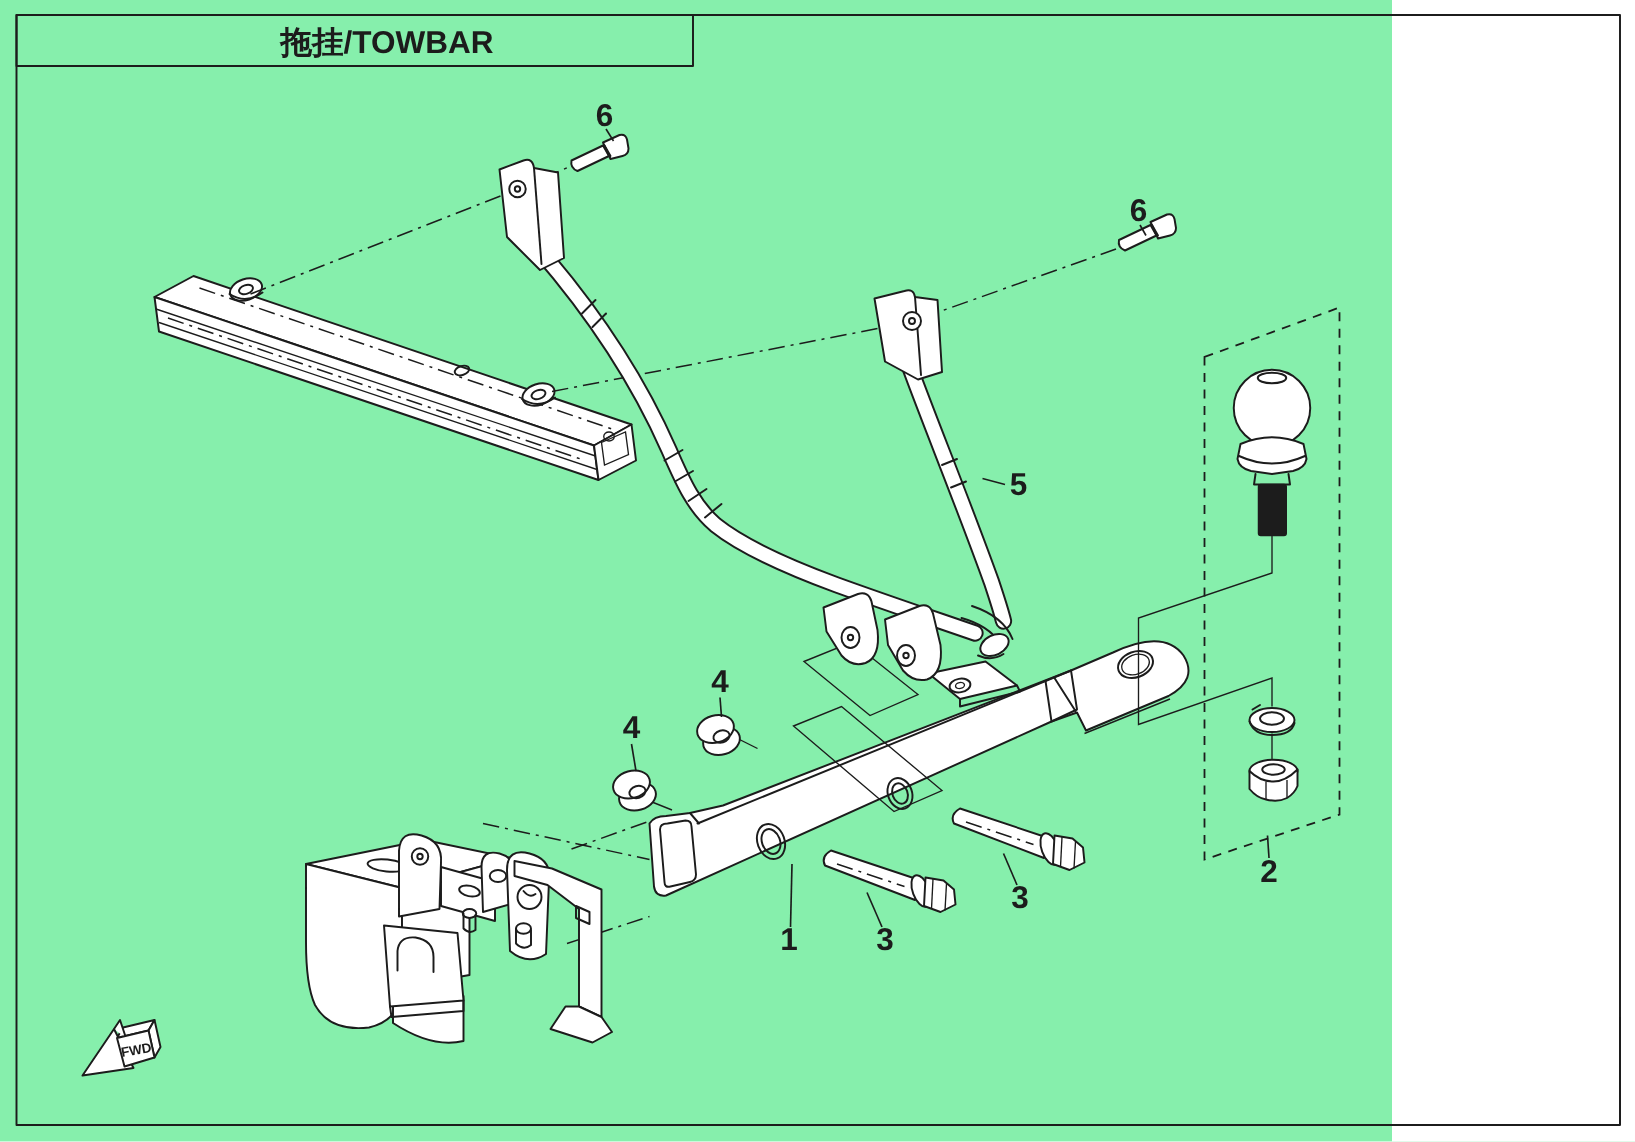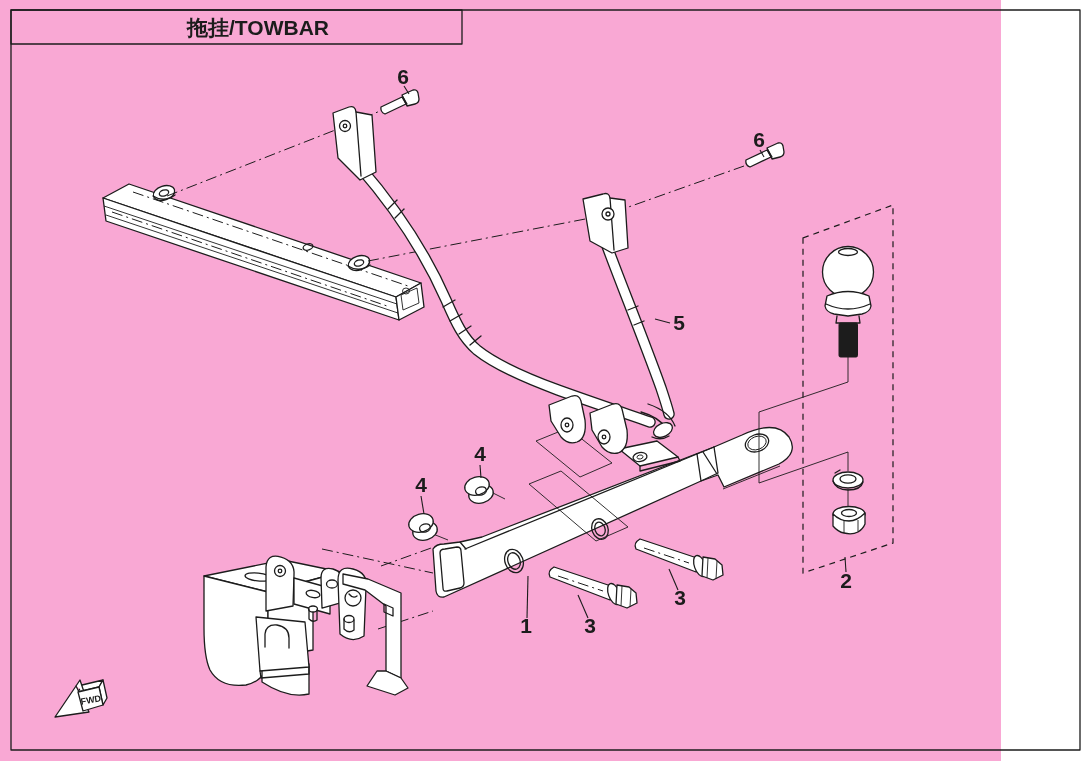--- a/index.html
+++ b/index.html
@@ -1,16 +1,16 @@
 <!DOCTYPE html>
 <html><head>
 <meta charset="utf-8">
 <style>
   html,body{margin:0;padding:0;background:#fff;}
-  .stage{width:1001px;height:761px;position:relative;background:#f9a8d4;text-align:right;}
+  .stage{width:928px;height:761px;position:relative;background:#86efac;text-align:right;}
   svg{display:block;}
   text{font-family:"Liberation Sans","DejaVu Sans",sans-serif;fill:#1c1c1c;}
   .callout{font-size:21px;font-weight:bold;text-anchor:middle;}
   .title-text{font-size:21px;font-weight:bold;text-anchor:middle;}
   .fwd-text{font-size:9px;font-weight:bold;text-anchor:middle;}
   .ln{stroke:#1c1c1c;fill:none;stroke-width:1.3;stroke-linecap:round;stroke-linejoin:round;}
   .fw{stroke:#1c1c1c;fill:#ffffff;stroke-width:1.3;stroke-linejoin:round;}
   .thin{stroke:#1c1c1c;fill:none;stroke-width:0.9;}
   .dd{stroke:#1c1c1c;fill:none;stroke-width:1;stroke-dasharray:11 4 2 4;}
   .dashbox{stroke:#1c1c1c;fill:none;stroke-width:1.2;stroke-dasharray:6 5;}

